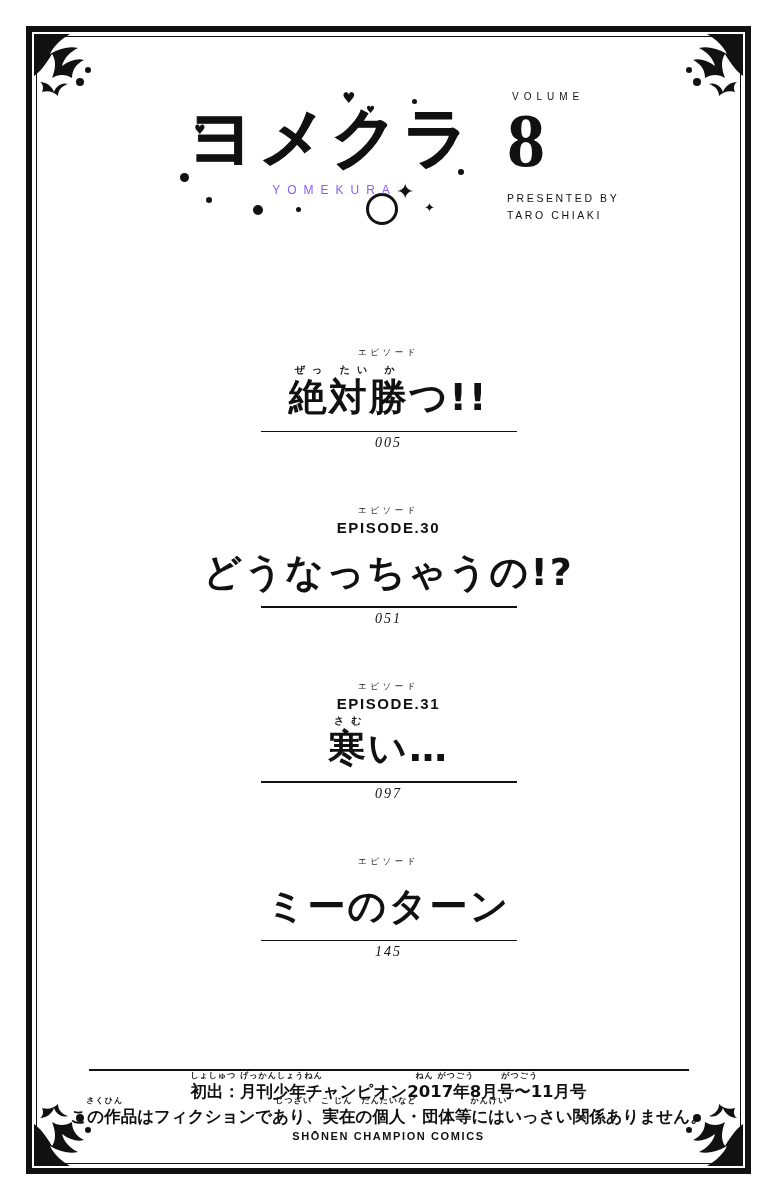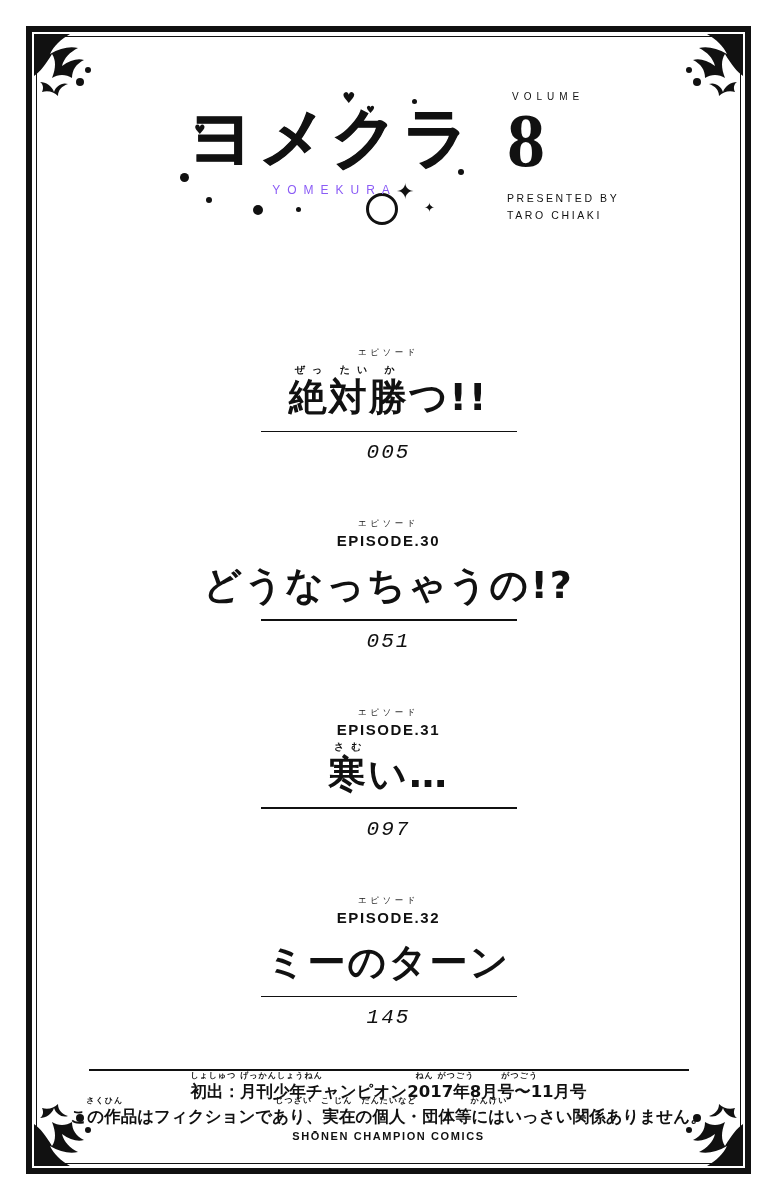--- a/index.html
+++ b/index.html
@@ -181,24 +181,24 @@
     white-space: nowrap;
   }
   .ruby-indent-1 { padding-left: 6px; }
   .rule {
     width: 256px;
     height: 1.5px;
     background: #111111;
     margin: 12px auto 0 auto;
   }
   .ep-page {
-    margin-top: 9px;
-    font-family: Liberation Mono, monospace;
+    margin-top: 3px;
+    font-family: Liberation Serif, serif;
     font-style: italic;
-    font-size: 21px;
+    font-size: 14px;
     letter-spacing: 2px;
   }
 
   
   .footer {
     position: absolute;
     left: 0;
     right: 0;
     bottom: 8px;
     text-align: center;
@@ -338,21 +338,20 @@
         <div class="ep-title">
           <span class="ep-title-ruby ruby-indent-1">さむ</span>
           <span>寒い…</span>
         </div>
         <div class="rule"></div>
         <div class="ep-page">097</div>
       </div>
 
       <div class="entry">
         <div class="ep-ruby">エピソード</div>
-        <div class="ep-num">EPISODE.32</div>
         <div class="ep-title">
           <span class="ep-title-ruby"></span>
           <span>ミーのターン</span>
         </div>
         <div class="rule"></div>
         <div class="ep-page">145</div>
       </div>
 
     </div>
 

